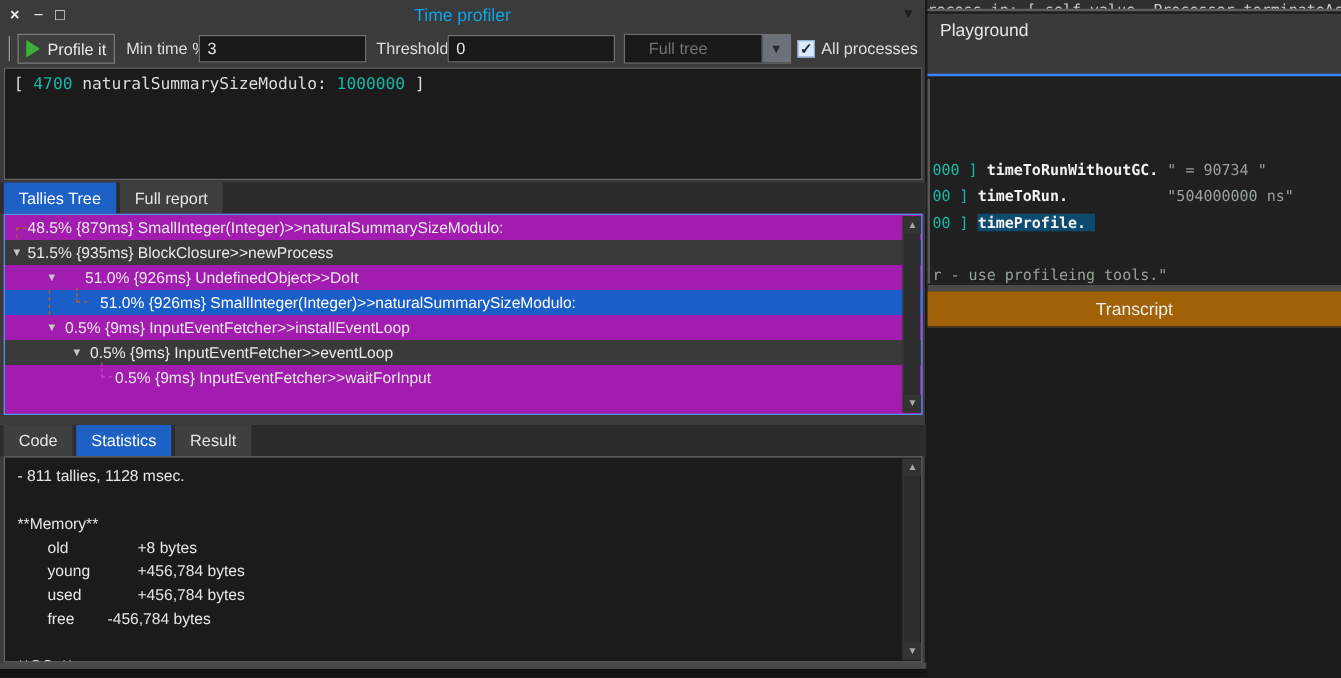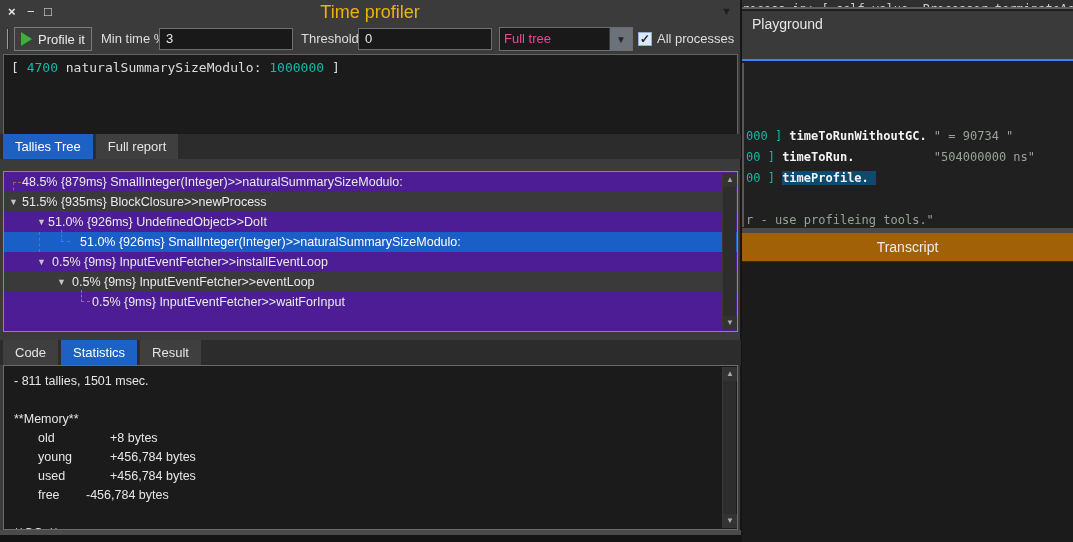--- a/index.html
+++ b/index.html
@@ -9,64 +9,64 @@
   #stage { position:relative; width:1073px; height:542px; }
 
   
   #profiler { left:0; top:0; width:741px; height:535px; background:#3b3b3b;
               border-right:1px solid #181818; }
   #titlebar { left:0; top:0; width:100%; height:24px; background:#3b3b3b; }
   .winctl { color:#e9e9e9; font-size:13px; line-height:24px; position:absolute; top:0; }
   #ctl-close { left:8px; font-weight:bold; }
   #ctl-min { left:27px; }
   #ctl-max { left:44px; }
-  #win-title { width:100%; text-align:center; color:#eab308; font-size:18px; line-height:24px; }
+  #win-title { width:100%; text-align:center; color:#0ea5e9; font-size:14px; line-height:24px; }
   #title-menu { right:8px; top:0; color:#1f1f1f; font-size:11px; line-height:22px; }
 
   
   #toolbar { left:0; top:24px; width:100%; height:30px; }
   #grip { left:7px; top:5px; width:2px; height:20px; background:#9b9b9b; border-right:1px solid #2a2a2a; }
   #profile-btn { left:14px; top:3px; width:78px; height:24px; background:#3e3e3e;
                  border:1px solid #7a7a7a; color:#eaeaea; font-size:13px;
                  display:flex; align-items:center; gap:6px; padding-left:6px; cursor:default; }
   #play-icon { width:0; height:0; border-top:7px solid transparent; border-bottom:7px solid transparent;
                border-left:11px solid #3fae3f; filter:drop-shadow(0 0 1px #1c5c1c); }
   .tb-label { position:absolute; top:0; height:30px; line-height:30px; color:#dedede; font-size:13px; }
   .tb-input { position:absolute; top:4px; height:22px; background:#191919; border:1px solid #6e6e6e;
               color:#e8e8e8; font-size:13px; padding:0 6px; font-family:"Liberation Sans",sans-serif; }
   #min-time-label { left:101px; }
   #min-time-input { left:159px; width:134px; }
   #threshold-label { left:301px; }
   #threshold-input { left:358px; width:134px; }
   #tree-mode { left:499px; top:3px; width:134px; height:24px; background:#191919;
                border:1px solid #6e6e6e; display:flex; }
-  #tree-mode-value { flex:1; color:#ec4899; font-size:13px; line-height:22px; padding-left:4px; }
+  #tree-mode-value { flex:1; color:#737373; font-size:13px; line-height:22px; padding-left:19px; }
   #tree-mode-btn { width:23px; background:#6d727a; border-left:1px solid #3a3a3a;
                    display:flex; align-items:center; justify-content:center; }
   #tree-mode-arrow { color:#23272c; font-size:10px; }
   #allproc-box { left:638px; top:8px; width:14px; height:14px; background:#dce9f8;
                  border:1px solid #8fb0d8; color:#17222e; font-size:12px; line-height:13px;
                  text-align:center; font-weight:bold; }
   #allproc-label { left:657px; }
 
   
   #code-pane { left:3px; top:54px; width:735px; height:90px; background:#1b1b1b;
                border:1px solid #646464; font-family:"DejaVu Sans Mono", monospace;
                font-size:13px; padding:5px 0 0 7px; white-space:pre; }
 
   
   .tabstrip { left:0; width:741px; height:25px; background:#2c2c2c; display:flex;
               align-items:flex-end; padding-left:3px; gap:3px; }
-  #tabs-top { top:134px; } #tabs-bottom { top:340px; }
+  #tabs-top { top:146px; } #tabs-bottom { top:340px; }
   .tab { height:25px; line-height:25px; padding:0 12px; font-size:13px; color:#e4e4e4;
          background:#3f3f3f; cursor:default; }
   .tab.sel { background:#1d61c4; color:#ffffff; }
 
   
-  #tree-pane { left:3px; top:171px; width:735px; height:161px; background:#4c1d95;
+  #tree-pane { left:3px; top:171px; width:735px; height:161px; background:#a21caf;
                border:1px solid #4f94e8; overflow:hidden; }
   .trow { position:relative; width:100%; height:20px; font-size:12.5px; color:#e9e9e9;
           line-height:20px; white-space:nowrap; }
   .trow.alt { background:#3a3a3a; }
   .trow.sel { background:#1a5fc8; color:#ffffff; }
   .expander { position:absolute; top:0; font-size:9px; color:#c4c4c4; line-height:20px; }
   .corner-orange { position:absolute; left:9px; top:10px; width:8px; height:14px;
                    border-left:1px dashed #b5621b; border-top:1px dashed #b5621b; }
   .elbow { position:absolute; top:-2px; width:9px; height:12px;
            border-left:1px dashed #b5621b; border-bottom:1px dashed #b5621b; }
@@ -153,41 +153,41 @@
 
     <div id="tabs-top" class="tabstrip abs">
         <div class="tab sel">Tallies Tree</div>
         <div class="tab">Full report</div>
       </div>
 
     <div id="tree-pane" class="abs">
       <div id="tree-rows">
           <div class="trow"><div class="corner-orange"></div><span style="padding-left: 18px;">48.5% {879ms} SmallInteger(Integer)&gt;&gt;naturalSummarySizeModulo:</span></div>
           <div class="trow alt"><span class="expander" style="left: 5px;">▼</span><span style="padding-left: 18px;">51.5% {935ms} BlockClosure&gt;&gt;newProcess</span></div>
-          <div class="trow"><span class="expander" style="left: 33px;">▼</span><span style="padding-left: 44px;">51.0% {926ms} UndefinedObject&gt;&gt;DoIt</span></div>
+          <div class="trow"><span class="expander" style="left: 33px;">▼</span><span style="padding-left: 64px;">51.0% {926ms} UndefinedObject&gt;&gt;DoIt</span></div>
           <div class="trow sel"><div class="vline" style="left: 35px;"></div><div class="elbow" style="left: 57px;"></div><span style="padding-left: 76px;">51.0% {926ms} SmallInteger(Integer)&gt;&gt;naturalSummarySizeModulo:</span></div>
           <div class="trow"><span class="expander" style="left: 33px;">▼</span><span style="padding-left: 48px;">0.5% {9ms} InputEventFetcher&gt;&gt;installEventLoop</span></div>
           <div class="trow alt"><span class="expander" style="left: 53px;">▼</span><span style="padding-left: 68px;">0.5% {9ms} InputEventFetcher&gt;&gt;eventLoop</span></div>
           <div class="trow"><div class="elbow magenta" style="left: 77px;"></div><span style="padding-left: 88px;">0.5% {9ms} InputEventFetcher&gt;&gt;waitForInput</span></div>
         </div>
       <div class="sbar">
         <div class="sarrow up">▲</div>
         <div class="sarrow down">▼</div>
       </div>
     </div>
 
     <div id="tabs-bottom" class="tabstrip abs">
         <div class="tab">Code</div>
         <div class="tab sel">Statistics</div>
         <div class="tab">Result</div>
       </div>
 
     <div id="stats-pane" class="abs">
       <div id="stat-lines">
-          <pre class="stat-line">- 811 tallies, 1501 msec.</pre>
+          <pre class="stat-line">- 811 tallies, 1128 msec.</pre>
           <pre class="stat-line"></pre>
           <pre class="stat-line">**Memory**</pre>
           <pre class="stat-line">	old			+8 bytes</pre>
           <pre class="stat-line">	young		+456,784 bytes</pre>
           <pre class="stat-line">	used		+456,784 bytes</pre>
           <pre class="stat-line">	free		-456,784 bytes</pre>
           <pre class="stat-line"></pre>
           <pre class="stat-line">**GCs**</pre>
         </div>
       <div class="sbar">

